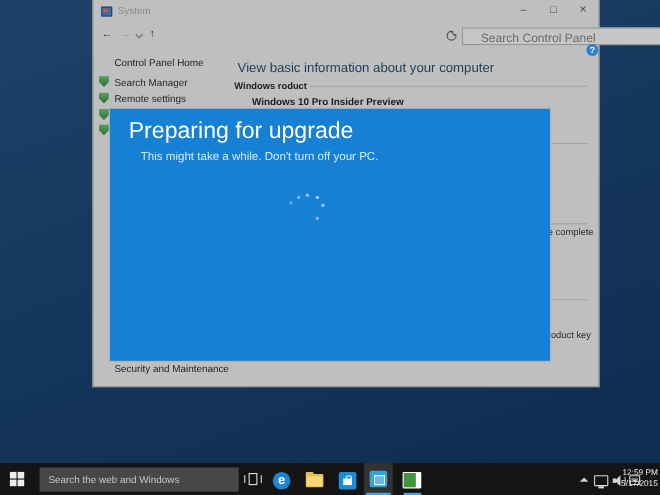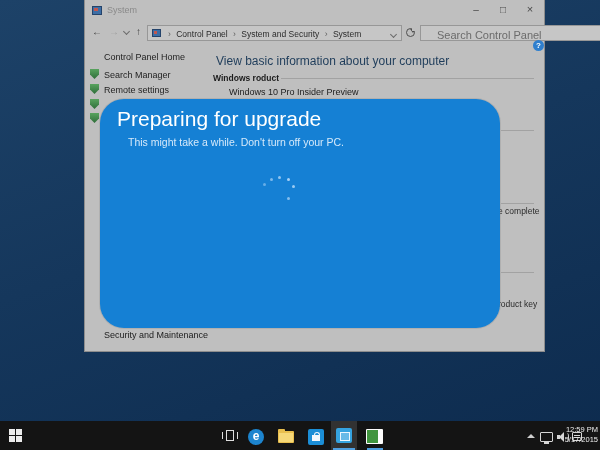--- a/index.html
+++ b/index.html
@@ -58,32 +58,32 @@
   .shield { position:absolute; width:9px; height:10px; background:linear-gradient(#58a35e,#2f6e3a);
             clip-path:polygon(0 0,100% 0,100% 55%,50% 100%,0 55%); }
   .si-1 { left:19px; top:70px; } .sh-1 { left:5px; top:69px; }
   .si-2 { left:19px; top:85px; } .sh-2 { left:5px; top:84px; }
   .sh-3 { left:5px; top:99px; } .sh-4 { left:5px; top:113px; }
 
   .main-heading { position:absolute; left:131px; top:54px; font-size:12px; color:#1e3c5a; }
   .section-title { position:absolute; left:128px; top:73px; font-size:8.5px; font-weight:bold; color:#1c1c1c; }
   .rule { position:absolute; height:1px; background:#a2a2a2; }
   .rule-edition { left:196px; top:78px; width:253px; }
-  .edition { position:absolute; left:144px; top:87px; font-size:9px; color:#1c1c1c; }
+  .edition { position:absolute; left:144px; top:87px; font-size:9px; color:#1c1c1c;font-weight:bold; }
   .rule-r1 { left:416px; top:130px; width:33px; }
   .rule-r2 { left:416px; top:203px; width:33px; }
   .rule-r3 { left:416px; top:272px; width:33px; }
   .frag { position:absolute; font-size:8.5px; color:#2a2a2a; white-space:nowrap; }
   .frag-settings { left:413px; top:206px; }
   .frag-key { left:413px; top:299px; }
   .footer-link { position:absolute; left:19px; top:330px; font-size:9px; color:#1c1c1c; }
 
   
   .overlay { position:absolute; left:100px; top:99px; width:400px; height:229px;
-             background:#1580d4; box-shadow:0 0 0 1px rgba(0,0,0,0.08);border-radius:24px; }
+             background:#1580d4; box-shadow:0 0 0 1px rgba(0,0,0,0.08); }
   .ov-title { position:absolute; left:17px; top:8px; font-size:21px; font-weight:300; color:#ffffff; }
   .ov-sub { position:absolute; left:18px; top:37px; font-size:10.5px; color:#d6e9fa;margin-left:10px; }
   .spinner { position:absolute; left:0; top:0; width:100%; height:100%; }
   .dot { position:absolute; width:3px; height:3px; border-radius:50%; background:#a9d1f5; }
   .d1 { left:163px; top:84px; opacity:.55; } .d2 { left:170px; top:79px; opacity:.7; }
   .d3 { left:178px; top:77px; opacity:.85; } .d4 { left:187px; top:79px; opacity:1; }
   .d5 { left:192px; top:86px; opacity:.9; } .d6 { left:187px; top:98px; opacity:.75; }
   .ov-progress { position:absolute; left:116px; top:109px; width:120px; text-align:center;
                  font-size:10px; color:#eaf4fd; }
 
@@ -148,32 +148,20 @@
       <span class="wc-btn wc-max">□</span>
       <span class="wc-btn wc-close">×</span>
     </div>
 
     <div class="navbar">
       <span class="nav-glyph nav-back">←</span>
       <span class="nav-glyph nav-fwd">→</span>
       <span class="chev nav-chev"></span>
       <span class="nav-glyph nav-up">↑</span>
 
-      <div class="addressbar">
-        <span class="addr-icon"></span>
-        <span class="crumbs">
-          <span class="crumb-sep">›</span>
-          <span>Control Panel</span>
-          <span class="crumb-sep">›</span>
-          <span>System and Security</span>
-          <span class="crumb-sep">›</span>
-          <span>System</span>
-        </span>
-        <span class="chev addr-chev"></span>
-      </div>
       <span class="refresh"></span>
       <div class="searchbox">
         <span class="ph">Search Control Panel</span>
 
       </div>
     </div>
 
     <div class="help-icon">?</div>
 
     <div class="cp-home">Control Panel Home</div>
@@ -211,20 +199,23 @@
     </div>
   </div>
 
   <div class="taskbar">
     <div class="start-btn">
       <span class="sq1"></span>
         <span class="sq2"></span>
         <span class="sq3"></span>
         <span class="sq4"></span>
     </div>
+    <div class="tb-search">
+      <span class="ph">Search the web and Windows</span>
+    </div>
     <div class="taskview">
       <span class="tv-l"></span>
         <span class="tv-mid"></span>
         <span class="tv-r"></span>
     </div>
     <div class="edge-icon">e</div>
     <div class="folder-icon"></div>
     <div class="store-icon"></div>
     <div class="app-active">
       <span class="tile"></span>

